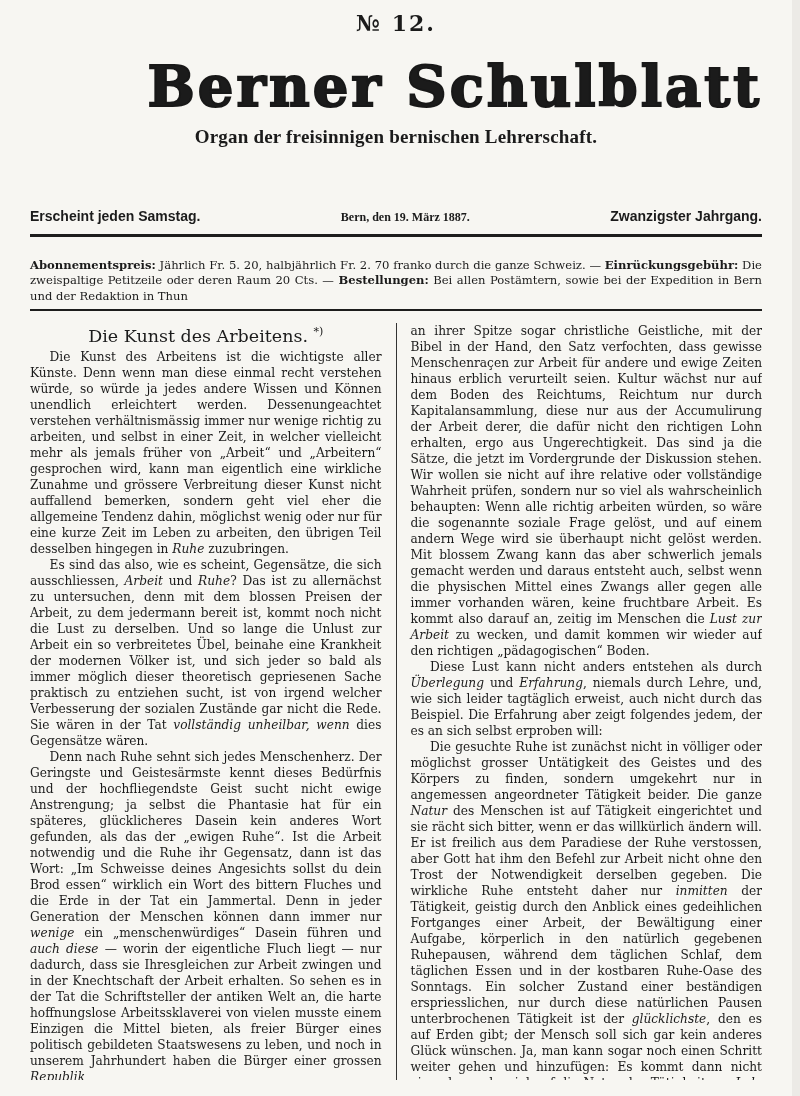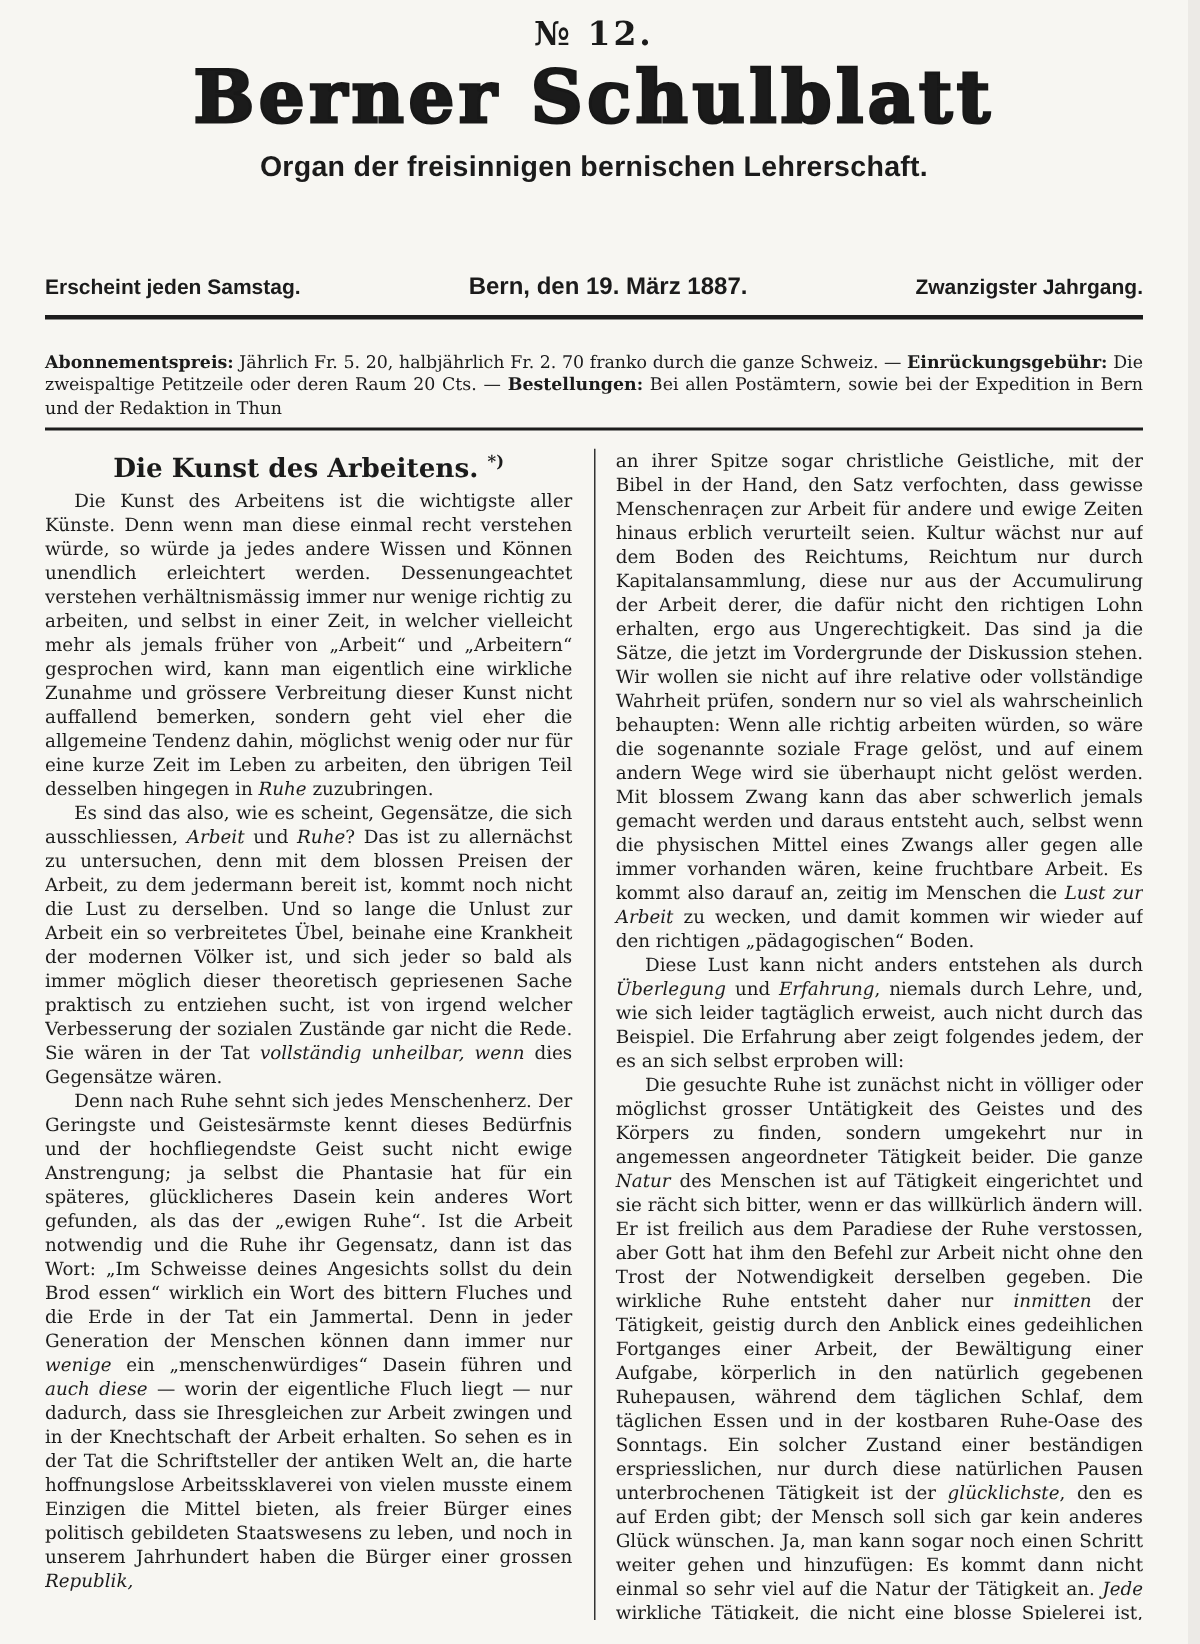--- a/index.html
+++ b/index.html
@@ -17,51 +17,51 @@
     display: flex; flex-direction: column;
     overflow: hidden;
   }
   .issue-no {
     text-align: center;
     font-weight: bold;
     font-size: 22px;
     letter-spacing: 2px;
   }
   .masthead {
-    text-align: center;
+    text-align: right;
     font-family: "DejaVu Serif", serif;
     font-weight: bold;
-    font-size: 48px;
+    font-size: 56px;
     line-height: 1;
-    margin: 5px 0 0;
+    margin: 22px 0 0;
     letter-spacing: 3px;
     -webkit-text-stroke: 2px #181818;
     white-space: nowrap;
   }
   .subtitle {
     text-align: center;
-    font-family: Liberation Sans, sans-serif;
+    font-family: Liberation Serif, serif;
     font-weight: bold;
     font-size: 19px;
     margin-top: 12px;
     letter-spacing: 0.2px;
   }
   .dateline {
     display: flex;
     justify-content: space-between;
     align-items: baseline;
     margin-top: 60px;
     font-family: "Liberation Sans", sans-serif;
     font-weight: bold;
     font-size: 14px;
   }
   .dateline-center {
-    font-family: Liberation Sans, sans-serif;
+    font-family: Liberation Serif, serif;
     font-weight: bold;
-    font-size: 16px;
+    font-size: 12px;
   }
   .rule { height: 3px; background: #1d1d1d; margin-top: 9px; }
   .rule.thin { height: 2px; margin-top: 2px; }
   .imprint {
     font-size: 11.6px;
     line-height: 1.32;
     text-align: justify;
     margin: 21px 0 3px;
   }
   .columns {
@@ -70,21 +70,21 @@
     margin-top: 12px;
     overflow: hidden;
   }
   .column { flex: 1; min-width: 0; }
   .column.left { display: flex; flex-direction: column; padding-right: 14px; }
   .column.right { padding-left: 14px; }
   .col-divider { width: 1px; background: #333; }
   .article-title {
     text-align: center;
     font-size: 17.5px;
-    font-weight: bold;
+    font-weight: normal;
     margin: 2px 0 3px;
   }
   .article-title sup { font-size: 11px; }
   .byline {
     text-align: center;
     font-size: 11.5px;
     margin-bottom: 11px;
   }
   .body-p {
     margin: 0;

